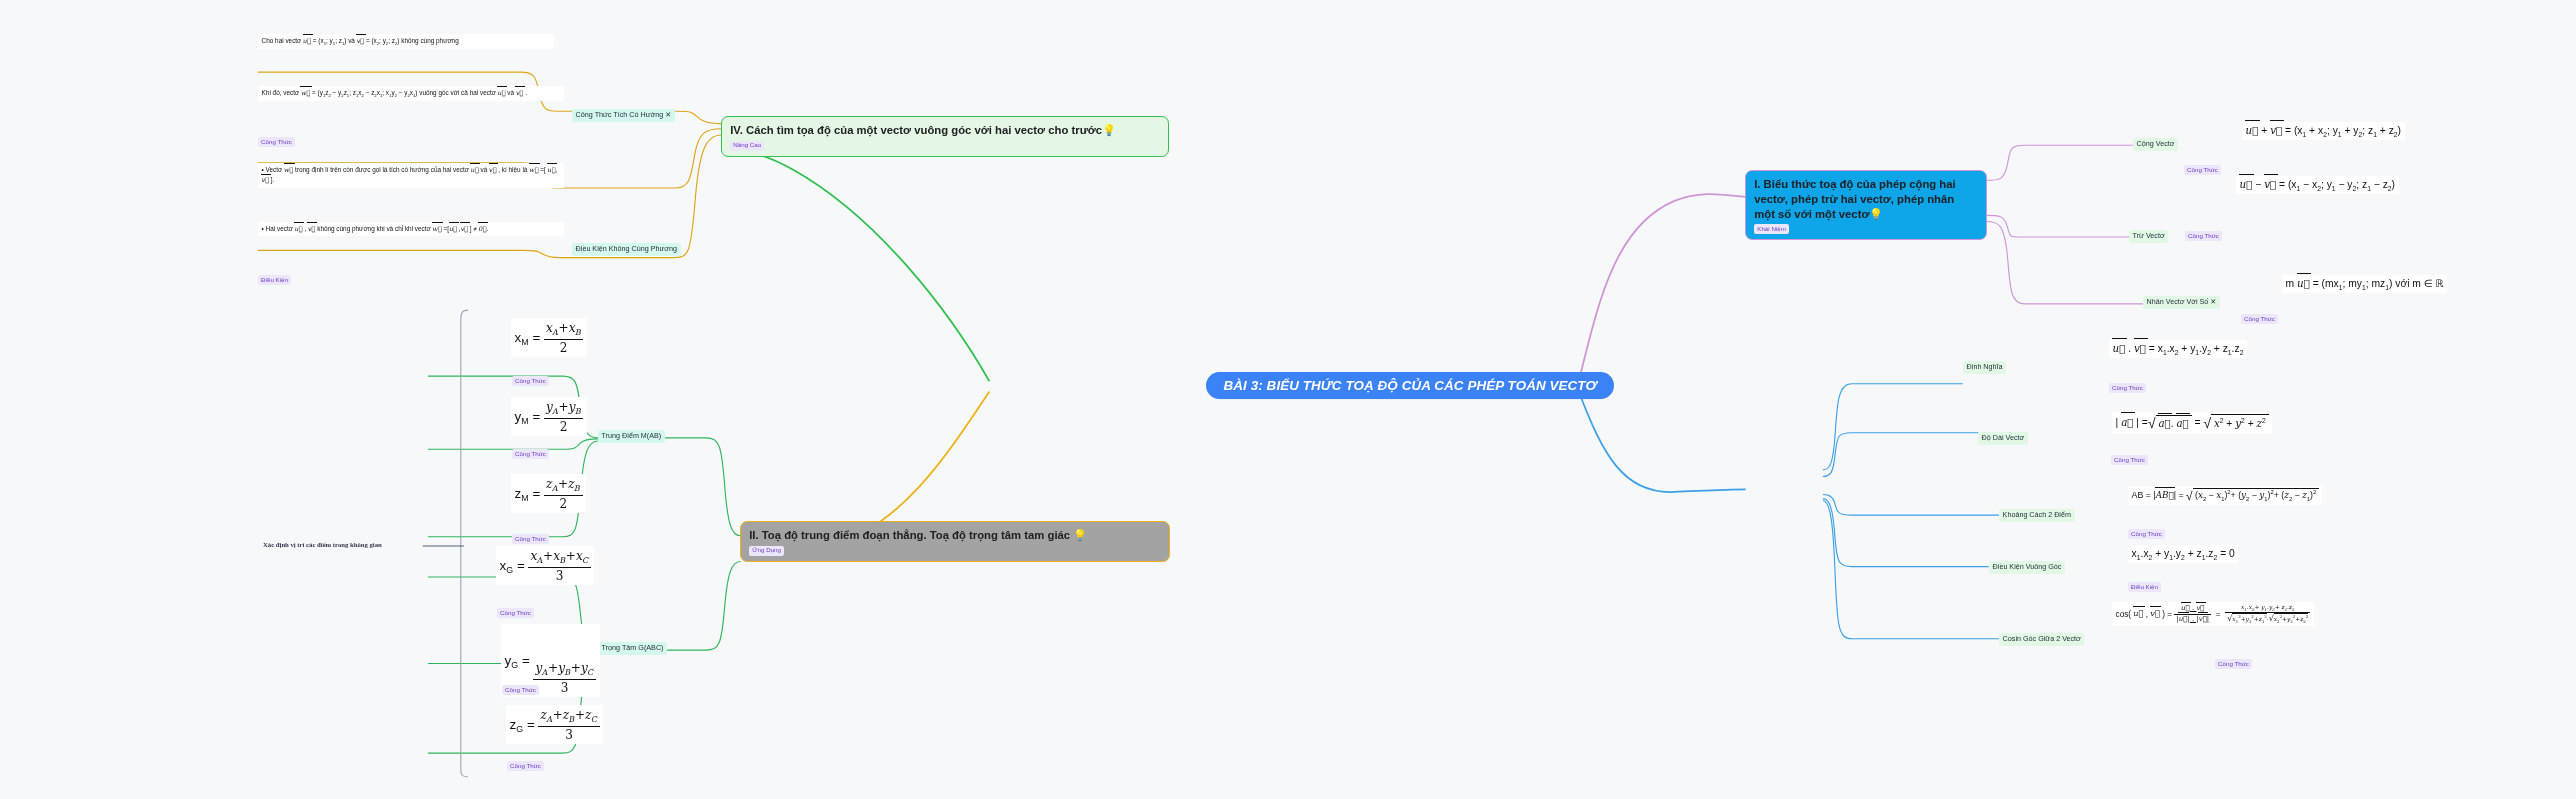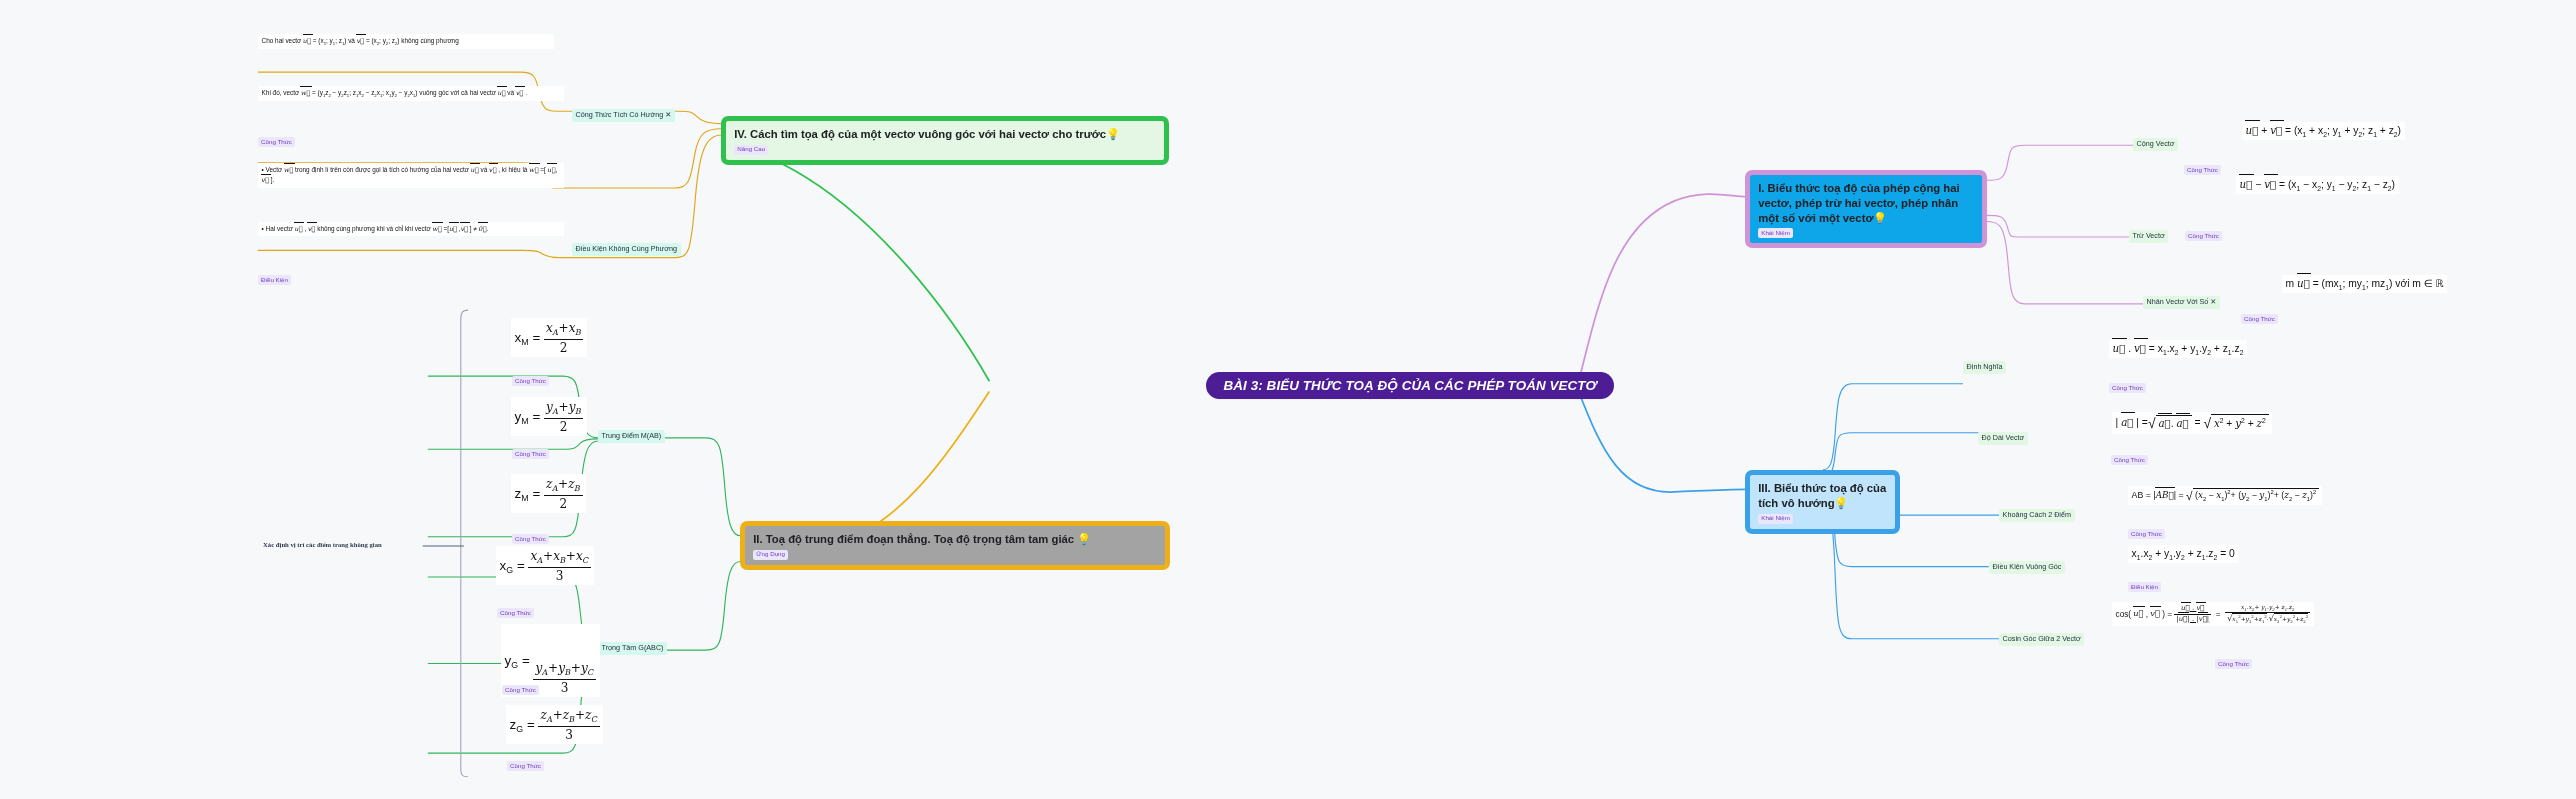--- a/index.html
+++ b/index.html
@@ -9,37 +9,37 @@
     font-family:"Liberation Sans",sans-serif;
     overflow:hidden;
     position:relative;
   }
   .canvas{position:absolute;left:0;top:0;width:2583px;height:799px;}
   svg.links{position:absolute;left:0;top:0;width:2583px;height:799px;pointer-events:none;}
 
   
   .central{
     position:absolute;
-    background:#4c1d95;
+    background:#3b82f6;
     border-radius:13.4px;
     padding:6.2px 17.5px;
     color:#ffffff;
     font-style:italic;
     font-weight:bold;
     font-size:13.4px;
     letter-spacing:0.1px;
     white-space:nowrap;
     box-shadow:0 0.5px 1px rgba(0,0,0,.07);
   }
 
   
   .mainnode{
     position:absolute;
     border-radius:7.2px;
-    border:5px solid #14532d;
+    border:1px solid #14532d;
     padding:6.2px 8.2px 5.2px 8.2px;
     box-sizing:border-box;
     background:#fff;
   }
   .mainnode .title{
     font-size:11.3px;
     font-weight:bold;
     color:#202124;
     line-height:1.3;
   }
@@ -184,26 +184,20 @@
   <div class="formula" style="left:2236px;top:176px;">
     <span class="vec">u⃗</span> − <span class="vec">v⃗</span> = (x<sub>1</sub> − x<sub>2</sub>; y<sub>1</sub> − y<sub>2</sub>; z<sub>1</sub> − z<sub>2</sub>)
   </div>
 
   <div class="chip" style="left:2143px;top:296px;">Nhân Vectơ Với Số ✕</div>
   <div class="tag tagpos" style="left:2241px;top:314px;">Công Thức</div>
   <div class="formula" style="left:2282px;top:275px;">
     m&nbsp;<span class="vec">u⃗</span> = (mx<sub>1</sub>; my<sub>1</sub>; mz<sub>1</sub>) với m ∈ ℝ
   </div>
 
-  <div class="mainnode n-blue" style="left:1745px;top:470px;width:155px;">
-    <div class="title"><span>III. Biểu thức toạ độ của tích vô hướng</span><span class="bulb">💡</span></div>
-    <div class="tagline">
-      <span class="tag">Khái Niệm</span>
-    </div>
-  </div>
 
   <div class="chip" style="left:1963px;top:361px;">Định Nghĩa</div>
   <div class="tag tagpos" style="left:2109px;top:383px;">Công Thức</div>
   <div class="formula" style="left:2109px;top:340px;">
     <span class="vec">u⃗</span> . <span class="vec">v⃗</span> = x<sub>1</sub>.x<sub>2</sub> + y<sub>1</sub>.y<sub>2</sub> + z<sub>1</sub>.z<sub>2</sub>
   </div>
 
   <div class="chip" style="left:1978px;top:432px;">Độ Dài Vectơ</div>
   <div class="tag tagpos" style="left:2111px;top:455px;">Công Thức</div>
   <div class="formula" style="left:2112px;top:412px;">

